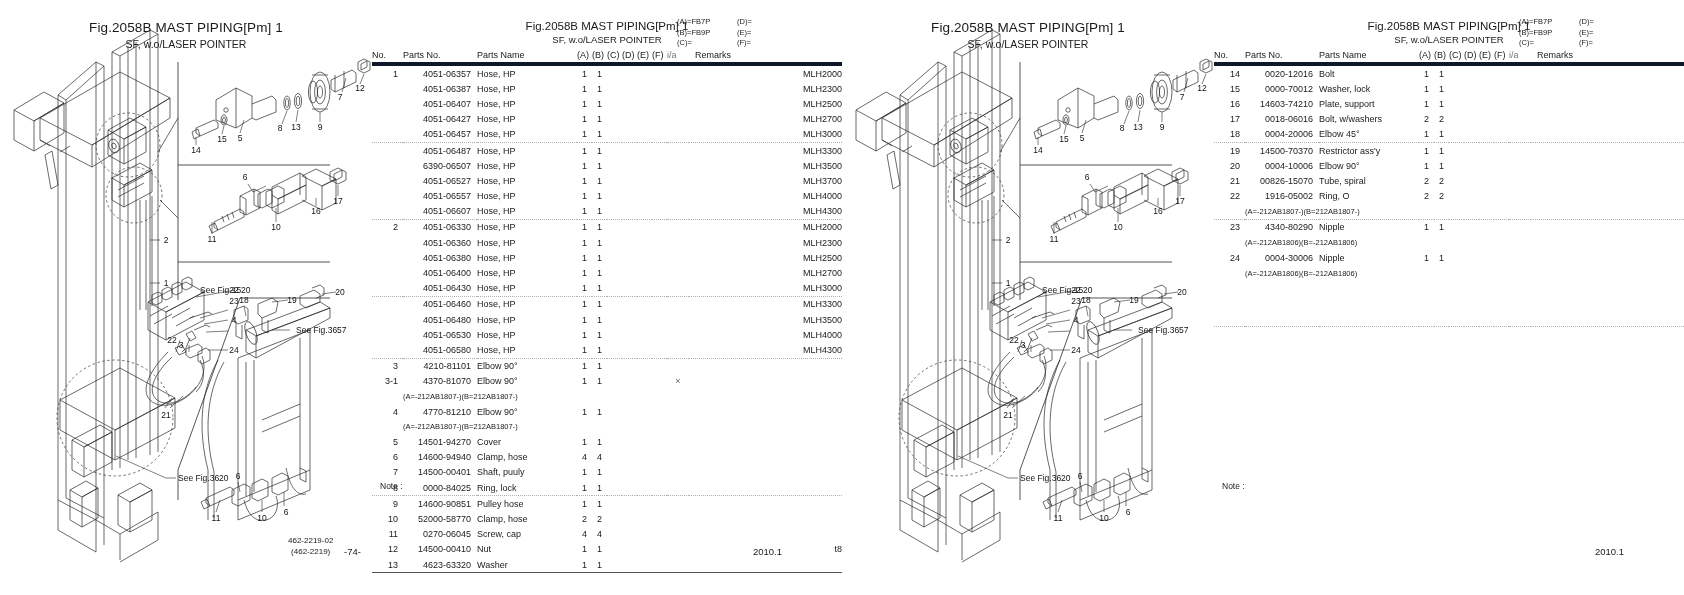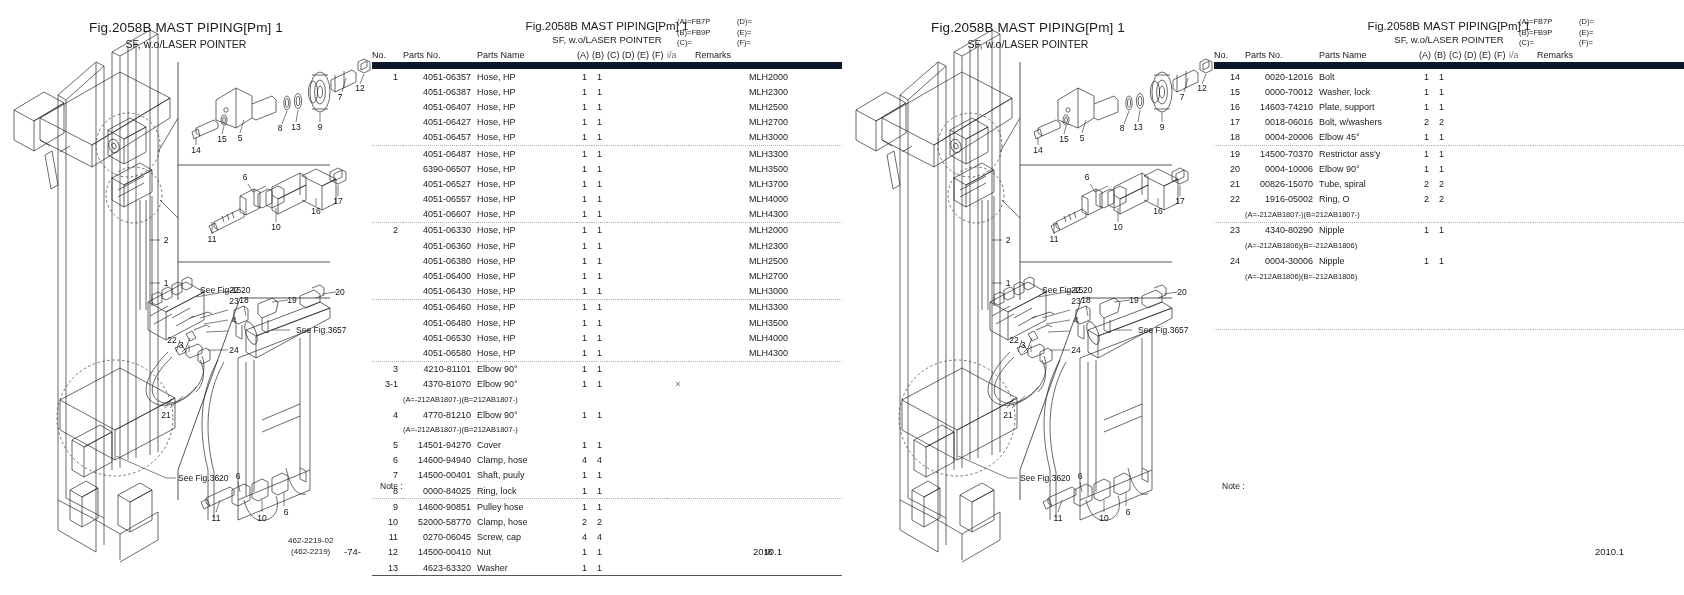--- a/index.html
+++ b/index.html
@@ -30,31 +30,31 @@
   .tbl-title .t2 { font-size: 9.5px; margin-top: 2px; }
 
   .legend { position: absolute; top: 17px; left: 305px; font-size: 7.5px; line-height: 10.5px; }
   .legend .lrow { display: flex; }
   .legend .lc1 { width: 60px; }
   .legend .lc2 { width: 40px; }
 
   table.parts { border-collapse: collapse; width: 100%; font-size: 9px; margin-top: 4px; }
   table.parts th {
     font-weight: normal; font-size: 9px; text-align: left;
-    border-bottom: 7px solid #0f172a; padding: 1px 0 2px 0; white-space: nowrap;
+    border-bottom: 4px solid #0f172a; padding: 1px 0 2px 0; white-space: nowrap;
   }
   table.parts td { padding: 0; height: 15.2px; vertical-align: middle; white-space: nowrap; }
   tr.dotted td { border-bottom: 1px dotted #b0b0b0; }
   tr.solid-end td { border-bottom: 1px solid #555; }
   .c-no    { width: 26px;  text-align: right; padding-right: 5px !important; }
   .c-pno   { width: 68px;  text-align: right; padding-right: 6px !important; }
   .c-pname { width: 100px; text-align: left; }
   .c-a, .c-b, .c-c, .c-d, .c-e, .c-f { width: 15px; text-align: center; }
   .c-ia    { width: 22px; text-align: center; color:#777; }
-  .c-rmk   { text-align: center; padding-left: 6px !important; }
+  .c-rmk   { text-align: right; padding-left: 6px !important; }
   .subnote { font-size: 7.5px; padding-left: 2px; }
   .xmark { font-size: 9px; color:#666; }
 
   .note-label { position: absolute; left: 8px; font-size: 8.5px; }
 
   
   .footer { position: absolute; bottom: 0; left: 0; width: 100%; height: 60px; }
   .docnum { position: absolute; left: 288px; bottom: 38px; font-size: 8px; line-height: 11px; text-align: center; }
   .pagenum { position: absolute; left: 344px; bottom: 38px; font-size: 9.5px; }
   .datestamp { position: absolute; right: 60px; bottom: 38px; font-size: 9.5px; }

